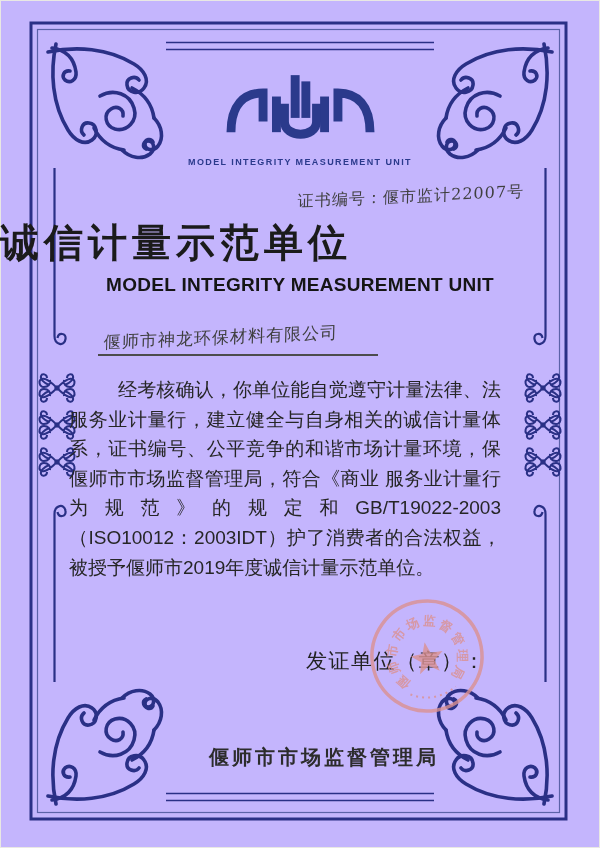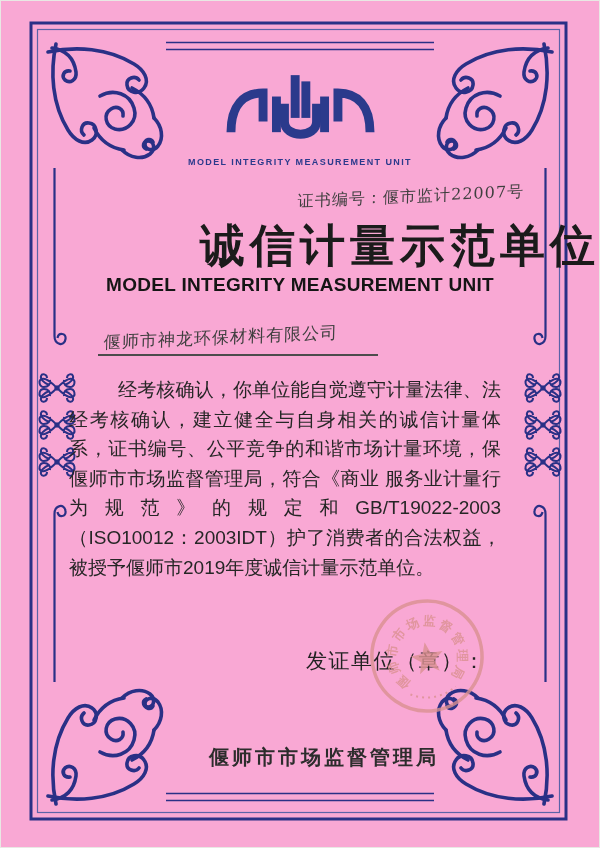--- a/index.html
+++ b/index.html
@@ -6,21 +6,21 @@
     --navy:#2a3086;
     --logo-navy:#2b3a8c;
     --ink:#262626;
     --hand:#3f3f3f;
     --seal:#db9191;
   }
   html,body{margin:0;padding:0;background:#ffffff;}
   .page{
     position:relative;
     width:600px;height:848px;
-    background:#f9a8d4;
+    background:#c4b5fd;
     overflow:hidden;
     font-family:"Liberation Sans","DejaVu Sans",sans-serif;
     box-shadow:inset 0 0 0 1px #e9e8e4;
   }
   .frame-svg{position:absolute;left:0;top:0;}
 
   .logo-block{
     position:absolute;top:68px;left:50%;transform:translateX(-50%);
     text-align:center;width:260px;
   }
@@ -35,23 +35,23 @@
     font-family:"DejaVu Serif","Liberation Serif",serif;
     transform:skewX(-4deg) rotate(-2.5deg);
   }
   .cert-no{
     position:absolute;top:186px;left:298px;width:250px;
     font-size:16px;letter-spacing:1px;white-space:nowrap;
   }
 
   .title{
     position:absolute;top:216px;left:0;width:100%;
-    text-align:right;
+    text-align:left;
     font-family:"Liberation Serif","DejaVu Serif",serif;
-    font-weight:700;font-size:45px;letter-spacing:5px;
+    font-weight:700;font-size:39px;letter-spacing:5px;
     color:#1b1b1b;white-space:nowrap;
   }
   .subtitle{
     position:absolute;top:274px;left:0;width:100%;
     text-align:center;
     font-weight:700;font-size:19px;letter-spacing:.3px;
     color:#151515;white-space:nowrap;
   }
 
   .awardee-wrap{
@@ -173,21 +173,21 @@
 
   <div class="title">诚信计量示范单位</div>
   <div class="subtitle">MODEL INTEGRITY MEASUREMENT UNIT</div>
 
   <div class="awardee-wrap">
     <span class="awardee handwriting">偃师市神龙环保材料有限公司</span>
   </div>
 
   <div class="body-text">
     <div class="line first">经考核确认，你单位能自觉遵守计量法律、法</div>
-    <div class="line">经考核确认，建立健全与自身相关的诚信计量体</div>
+    <div class="line">服务业计量行，建立健全与自身相关的诚信计量体</div>
     <div class="line">系，证书编号、公平竞争的和谐市场计量环境，保</div>
     <div class="line">偃师市市场监督管理局，符合《商业 服务业计量行</div>
     <div class="line">为规范》的规定和GB/T19022-2003</div>
     <div class="line">（ISO10012：2003IDT）护了消费者的合法权益，</div>
     <div class="line last">被授予偃师市2019年度诚信计量示范单位。</div>
   </div>
 
   <div class="issuer">发证单位（章）：</div>
 
   <svg class="seal-svg" width="150" height="150" viewBox="0 0 150 150">

